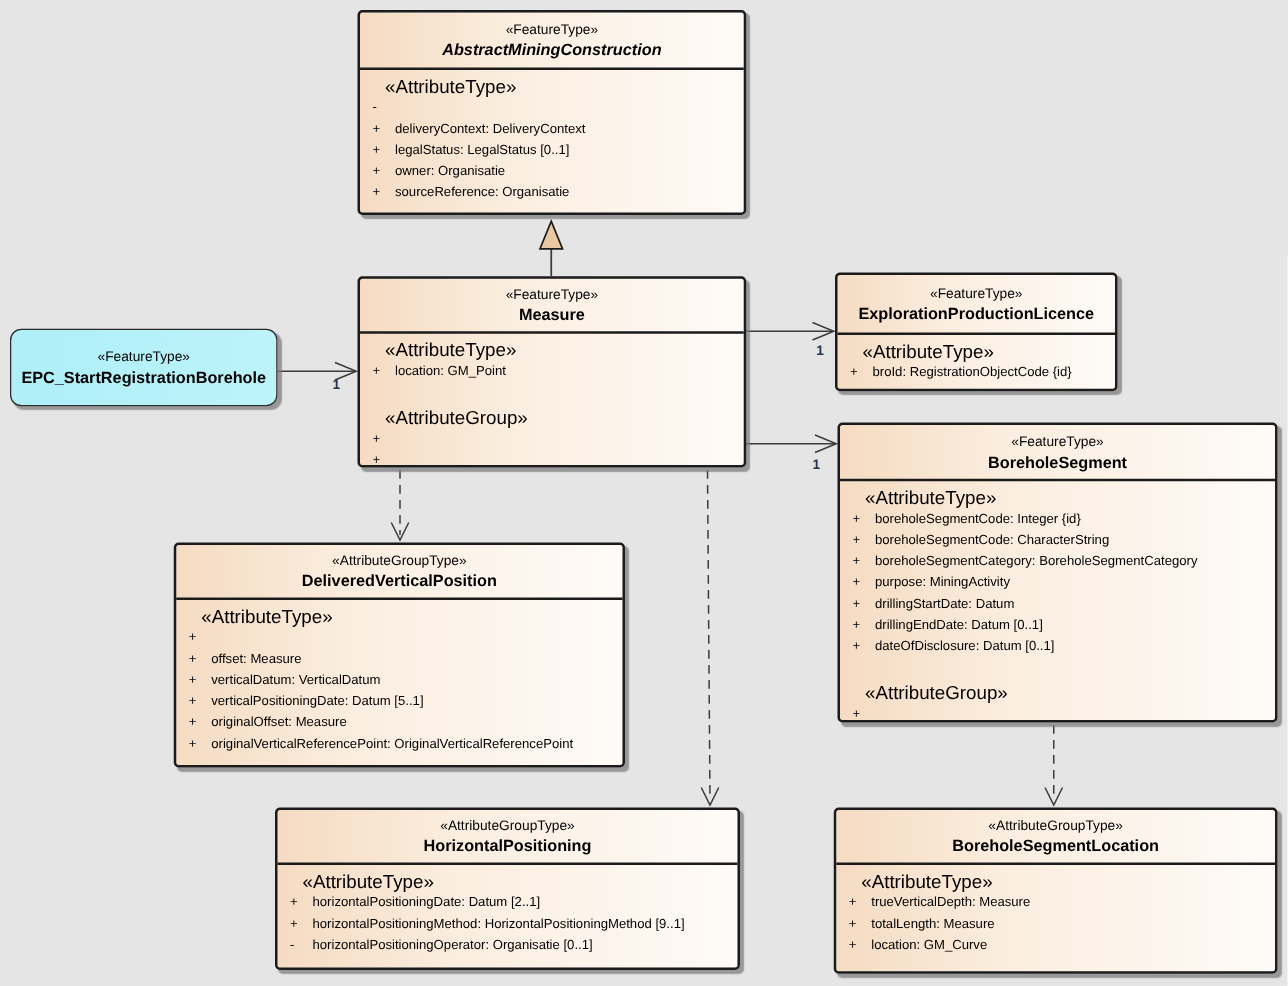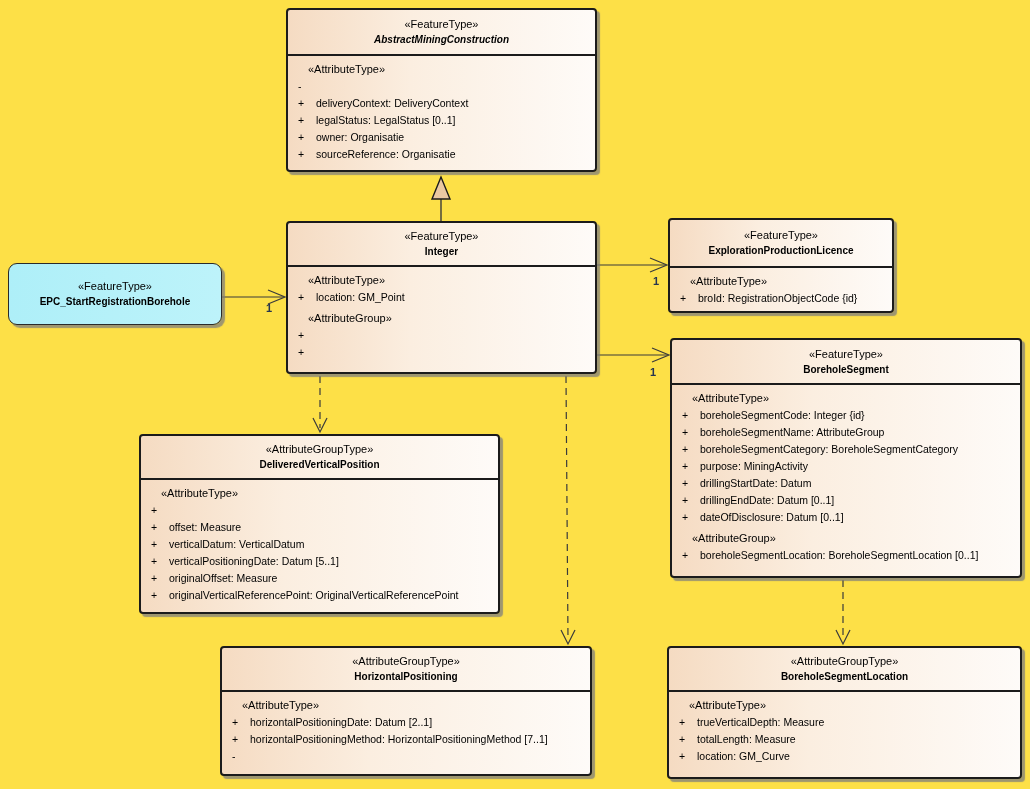--- a/index.html
+++ b/index.html
@@ -1,30 +1,30 @@
 <!DOCTYPE html>
 <html><head>
 <meta charset="utf-8">
 <style>
   html,body{margin:0;padding:0;background:#ffffff;}
-  #canvas{position:relative;width:1030px;height:789px;background:#fde047;overflow:hidden;
+  #canvas{position:relative;width:1030px;height:789px;background:#e5e5e5;overflow:hidden;
           font-family:"Liberation Sans","DejaVu Sans",sans-serif;color:#000;}
   svg.overlay{position:absolute;left:0;top:0;width:1030px;height:789px;pointer-events:none;}
 
   .uml-box{position:absolute;box-sizing:border-box;border:2px solid #1b1b1b;border-radius:4px;
            background:linear-gradient(90deg,#f5dbc2 0%,#fbeee0 40%,#fefbf8 100%);
            box-shadow:3px 3px 1px rgba(125,125,125,0.75);}
   .uml-box .hdr{box-sizing:border-box;display:flex;flex-direction:column;justify-content:center;
                 align-items:center;border-bottom:2px solid #1b1b1b;padding:2px 4px;}
   .stereo-h{font-size:11px;line-height:15px;}
-  .cname{font-size:10px;font-weight:bold;line-height:15px;}
+  .cname{font-size:13px;font-weight:bold;line-height:15px;}
   .cname.italic{font-style:italic;}
   .uml-box .body{padding:5px 4px 2px 8px;overflow:hidden;}
-  .stereo{font-size:11px;line-height:17px;padding-left:12px;}
-  .stereo.gap{margin-top:4px;}
+  .stereo{font-size:15px;line-height:17px;padding-left:12px;}
+  .stereo.gap{margin-top:20px;}
   .row{display:flex;font-size:10.5px;line-height:17px;}
   .row .vis{width:18px;flex:0 0 18px;padding-left:2px;}
   .row .txt{white-space:nowrap;}
 
   #box-amc{left:286px;top:8px;width:311px;height:164px;}
   #box-amc .hdr{height:46px;}
   #box-borehole{left:286px;top:221px;width:311px;height:153px;}
   #box-borehole .hdr{height:44px;}
   #box-epc{left:8px;top:263px;width:214px;height:62px;border:1.5px solid #2a2a2a;border-radius:9px;
            background:linear-gradient(90deg,#aeeff8 0%,#bdf3fa 100%);
@@ -113,21 +113,21 @@
         <div class="row">
           <span class="vis">+</span>
           <span class="txt">sourceReference: Organisatie</span>
         </div>
       </div>
   </div>
 
   <div class="uml-box" id="box-borehole">
     <div class="hdr">
       <div class="stereo-h">«FeatureType»</div>
-      <div class="cname">Integer</div>
+      <div class="cname">Measure</div>
     </div>
     <div class="body">
         <div class="stereo">«AttributeType»</div>
         <div class="row">
           <span class="vis">+</span>
           <span class="txt">location: GM_Point</span>
         </div>
         <div class="stereo gap">«AttributeGroup»</div>
         <div class="row">
           <span class="vis">+</span>
@@ -163,21 +163,21 @@
       <div class="cname">BoreholeSegment</div>
     </div>
     <div class="body">
         <div class="stereo">«AttributeType»</div>
         <div class="row">
           <span class="vis">+</span>
           <span class="txt">boreholeSegmentCode: Integer {id}</span>
         </div>
         <div class="row">
           <span class="vis">+</span>
-          <span class="txt">boreholeSegmentName: AttributeGroup</span>
+          <span class="txt">boreholeSegmentCode: CharacterString</span>
         </div>
         <div class="row">
           <span class="vis">+</span>
           <span class="txt">boreholeSegmentCategory: BoreholeSegmentCategory</span>
         </div>
         <div class="row">
           <span class="vis">+</span>
           <span class="txt">purpose: MiningActivity</span>
         </div>
         <div class="row">
@@ -188,21 +188,20 @@
           <span class="vis">+</span>
           <span class="txt">drillingEndDate: Datum [0..1]</span>
         </div>
         <div class="row">
           <span class="vis">+</span>
           <span class="txt">dateOfDisclosure: Datum [0..1]</span>
         </div>
         <div class="stereo gap">«AttributeGroup»</div>
         <div class="row">
           <span class="vis">+</span>
-          <span class="txt">boreholeSegmentLocation: BoreholeSegmentLocation [0..1]</span>
         </div>
       </div>
   </div>
 
   <div class="uml-box" id="box-dvp">
     <div class="hdr">
       <div class="stereo-h">«AttributeGroupType»</div>
       <div class="cname">DeliveredVerticalPosition</div>
     </div>
     <div class="body">
@@ -239,24 +238,25 @@
       <div class="cname">HorizontalPositioning</div>
     </div>
     <div class="body">
         <div class="stereo">«AttributeType»</div>
         <div class="row">
           <span class="vis">+</span>
           <span class="txt">horizontalPositioningDate: Datum [2..1]</span>
         </div>
         <div class="row">
           <span class="vis">+</span>
-          <span class="txt">horizontalPositioningMethod: HorizontalPositioningMethod [7..1]</span>
+          <span class="txt">horizontalPositioningMethod: HorizontalPositioningMethod [9..1]</span>
         </div>
         <div class="row">
           <span class="vis">-</span>
+          <span class="txt">horizontalPositioningOperator: Organisatie [0..1]</span>
         </div>
       </div>
   </div>
 
   <div class="uml-box" id="box-bsl">
     <div class="hdr">
       <div class="stereo-h">«AttributeGroupType»</div>
       <div class="cname">BoreholeSegmentLocation</div>
     </div>
     <div class="body">

